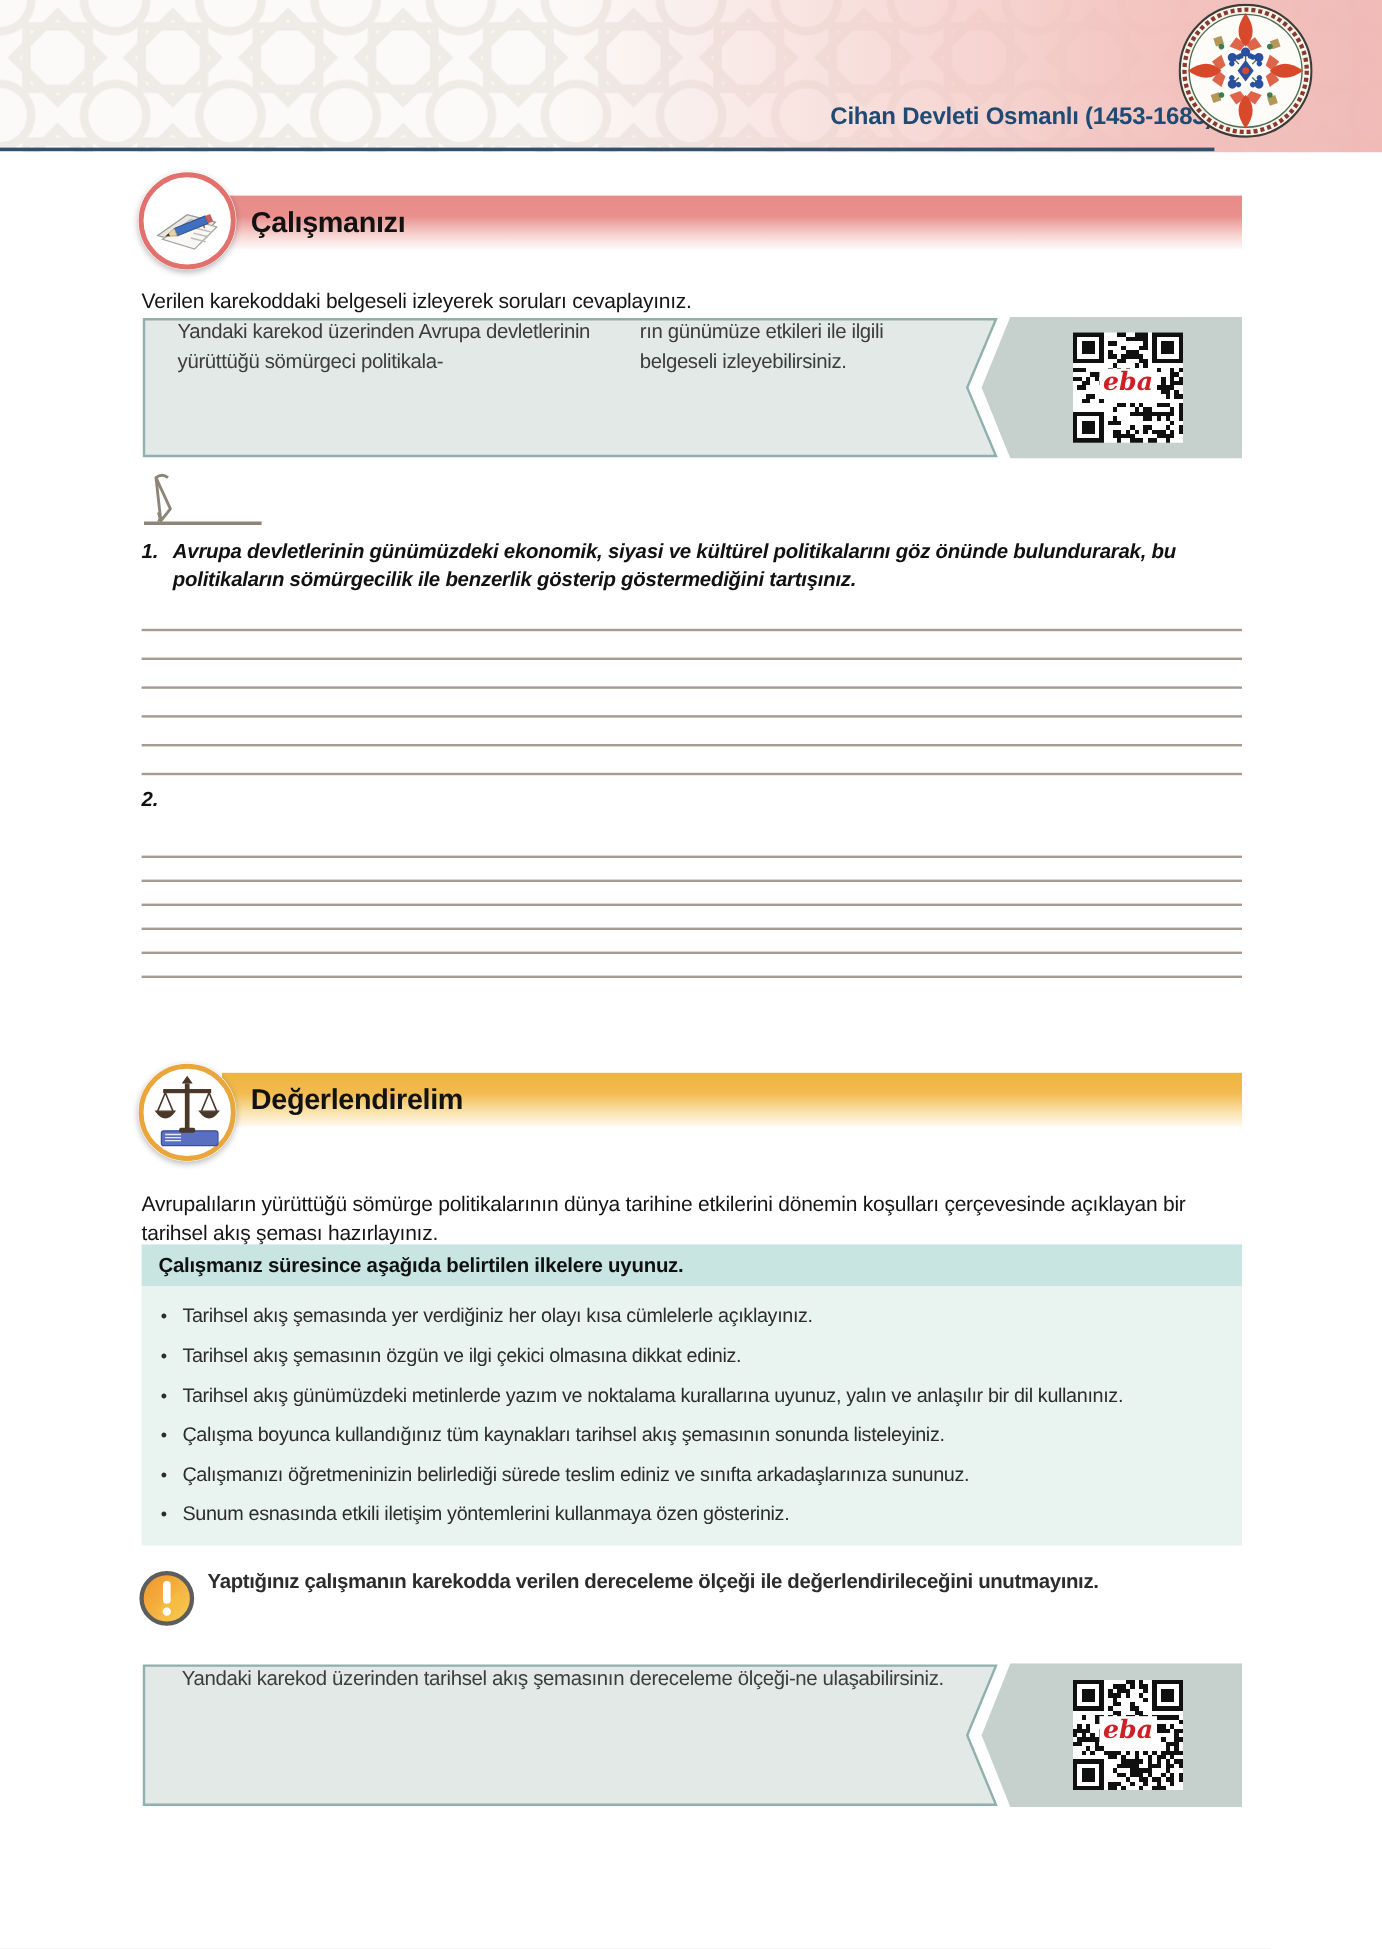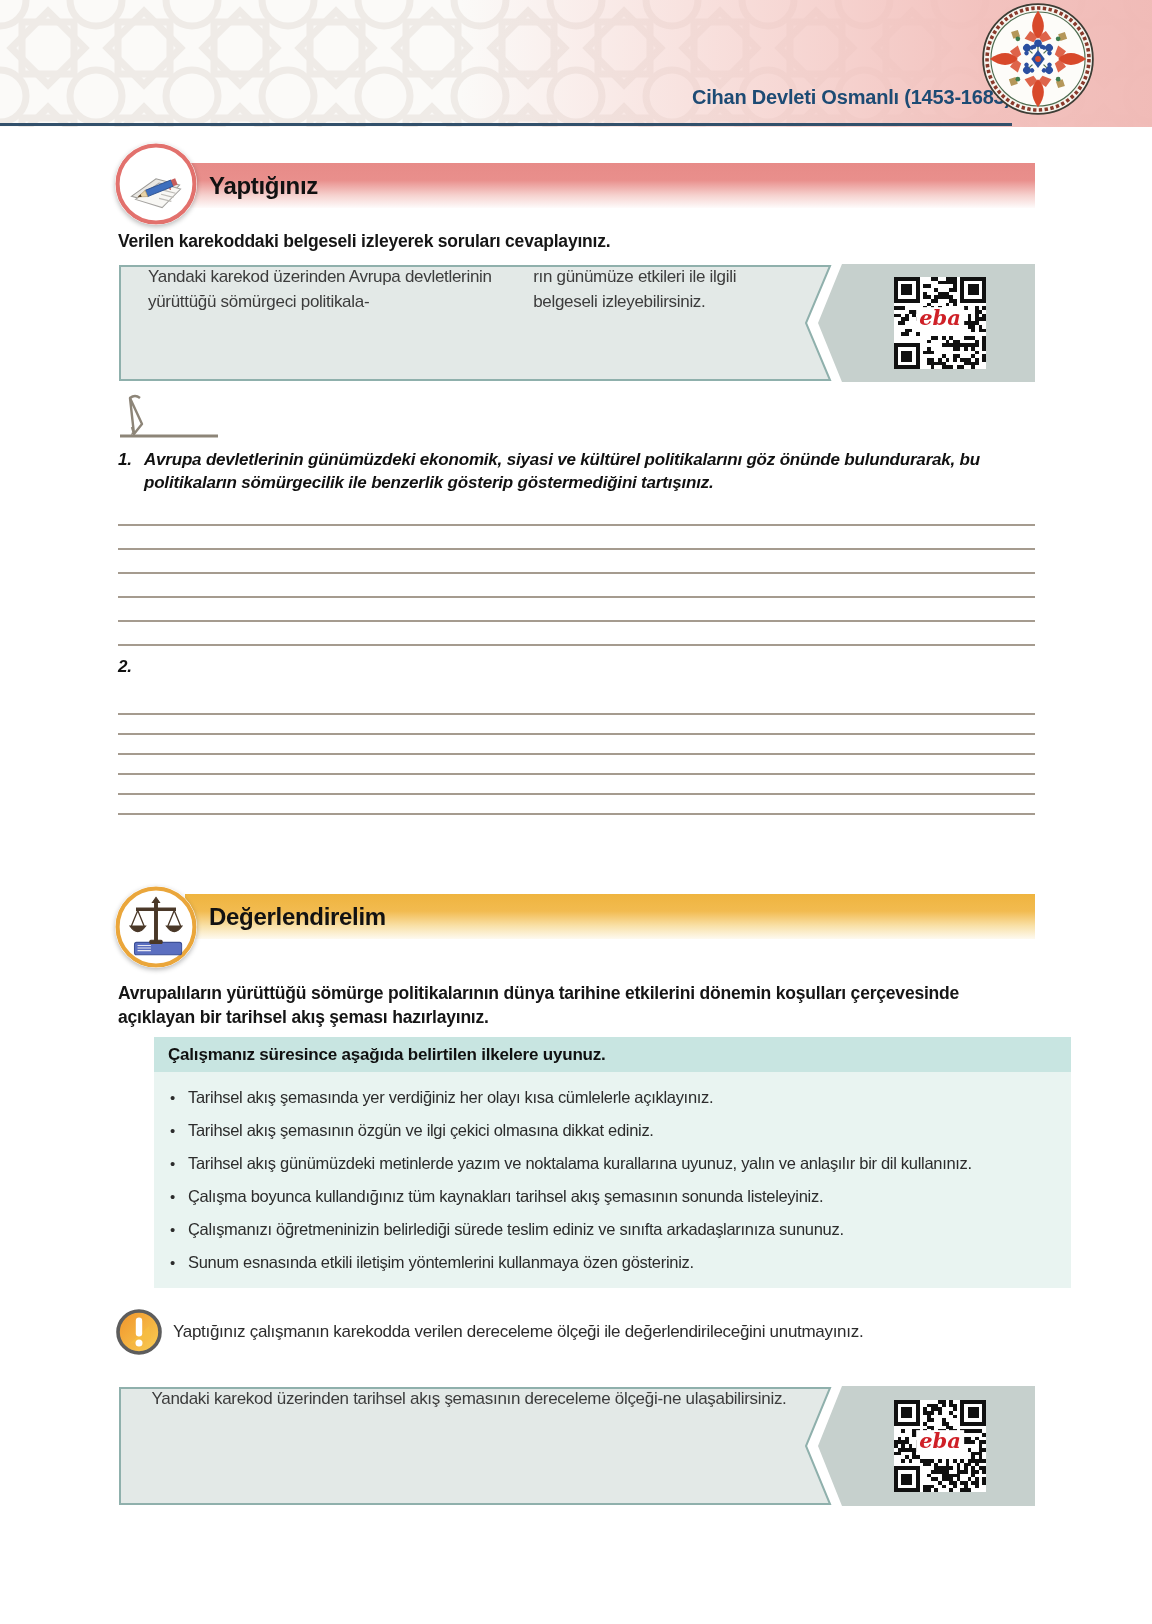--- a/index.html
+++ b/index.html
@@ -22,21 +22,21 @@
 
   
   .section-icon{position:absolute; width:82px; height:82px; border-radius:50%;
     background:#fff; z-index:3; box-shadow:0 2px 5px rgba(0,0,0,.28);}
   .banner{position:absolute; left:185px; width:850px; height:45px; z-index:2;
     display:flex; align-items:center;}
   .banner.red{background:linear-gradient(180deg,#e78b88 0%,#e98f8c 38%,#f6d2cf 72%,#fefbfb 100%);}
   .banner.gold{background:linear-gradient(180deg,#efb43f 0%,#f2bb50 38%,#f9e2ab 72%,#fefaf0 100%);}
   .banner .banner-title{font-size:24px; font-weight:bold; color:#121212; padding-left:24px; letter-spacing:-0.3px;}
 
-  .bold-line{font-size:17.5px; font-weight:bold; color:#151515; line-height:24px; letter-spacing:-0.2px;}
+  .bold-line{font-size:17.5px; font-weight:normal; color:#151515; line-height:24px; letter-spacing:-0.2px;margin-top:10px;}
 
   
   .qrbox{position:absolute; left:118px; width:917px;}
   .qrbox svg.shape{position:absolute; left:0; top:0;}
   .qr-note{position:absolute; left:30px; top:0; bottom:0; right:245px;
     display:flex; flex-direction:row; justify-content:center;
     font-size:17px; color:#3c3c3c; line-height:25px; letter-spacing:-0.3px;}
   .qr-wrap{position:absolute; width:92px; height:84px;}
   .qr-wrap svg{position:absolute; inset:0;}
   .eba-label{position:absolute; left:50%; top:50%; transform:translate(-50%,-54%);
@@ -45,30 +45,30 @@
 
   
   .pencil{position:absolute; left:116px;}
   .question{position:absolute; left:118px; width:917px; display:flex;
     font-size:17px; font-weight:bold; font-style:italic; line-height:23px; color:#111; letter-spacing:-0.2px;}
   .qnum{flex:0 0 26px;}
   .rules{position:absolute; left:118px; width:917px;}
   .rule{height:2px; background:#a59b8f;}
 
   
-  .principles{position:absolute; left:118px; width:917px;margin-left:36px;}
+  .principles{position:absolute; left:118px; width:917px;}
   .principles-head{background:#c8e5e1; font-size:17px; font-weight:bold; color:#101010;
     padding:8px 14px 7px 14px; letter-spacing:-0.2px;}
   .principles-body{background:#e9f4f1; padding:14px 16px 12px 14px;}
   .bullet-item{display:flex; font-size:16.5px; color:#2c2c2c; line-height:23px;
     margin-bottom:10px; letter-spacing:-0.3px;}
   .bullet-dot{flex:0 0 18px; text-align:left; font-size:15px; padding-left:2px;}
 
   
-  .warning-row{position:absolute; left:115px; width:920px; display:flex; align-items:center;}
+  .warning-row{position:absolute; left:115px; width:920px; display:flex; align-items:flex-start;font-weight:bold;}
   .warning-row .wicon{flex:0 0 48px; margin-right:10px;}
   .warning-text{font-size:17px; color:#2c2c2c; letter-spacing:-0.3px;}
 
   
   .footer-band{position:absolute; left:0; top:1530px; width:1152px; height:94px; overflow:hidden;}
   .page-number{position:absolute; top:10px; right:89px; font-size:21px; color:#3c3c3c;}
   .page-tick{position:absolute; top:46px; right:100px; width:2px; height:48px; background:#32506b;}
 </style>
 </head>
 <body>
@@ -139,21 +139,21 @@
     <path d="M47,46 L59,49 M45,50 L57,53 M43,54 L55,57" stroke="#bdbbb6" stroke-width="1.2" fill="none"></path>
     <text x="49" y="45" font-size="8" font-weight="bold" fill="#c23b35" transform="rotate(10 49 45)">A</text>
     <g transform="rotate(-22 38 46)">
       <rect x="30" y="43" width="27" height="6.5" fill="#3f6fbe" stroke="#2c4f8c" stroke-width=".8"></rect>
       <polygon points="30,43 21,46.2 30,49.5" fill="#e8d3a8" stroke="#b49a6a" stroke-width=".6"></polygon>
       <polygon points="24.4,44.9 21,46.2 24.4,47.6" fill="#4a3a28"></polygon>
       <rect x="57" y="43" width="4.5" height="6.5" fill="#c75c5c"></rect>
     </g>
   </svg>
   <div class="banner red" style="top:163px;">
-    <span class="banner-title">Yaptığınız</span>
+    <span class="banner-title">Çalışmanızı</span>
   </div>
 
   <div class="abs bold-line" style="left:118px; top:229px; width:917px;">Verilen karekoddaki belgeseli izleyerek soruları cevaplayınız.</div>
 
   <div class="qrbox" style="top:264px; height:118px;">
     <svg class="shape" width="917" height="118">
       <path d="M724,0 H917 V118 H724 L700,59 Z" fill="#c6d0cd"></path>
       <path d="M2,2 H712 L688,59 L712,116 H2 Z" fill="#e3e9e7" stroke="#8fb0ac" stroke-width="2"></path>
     </svg>
     <div class="qr-note">

